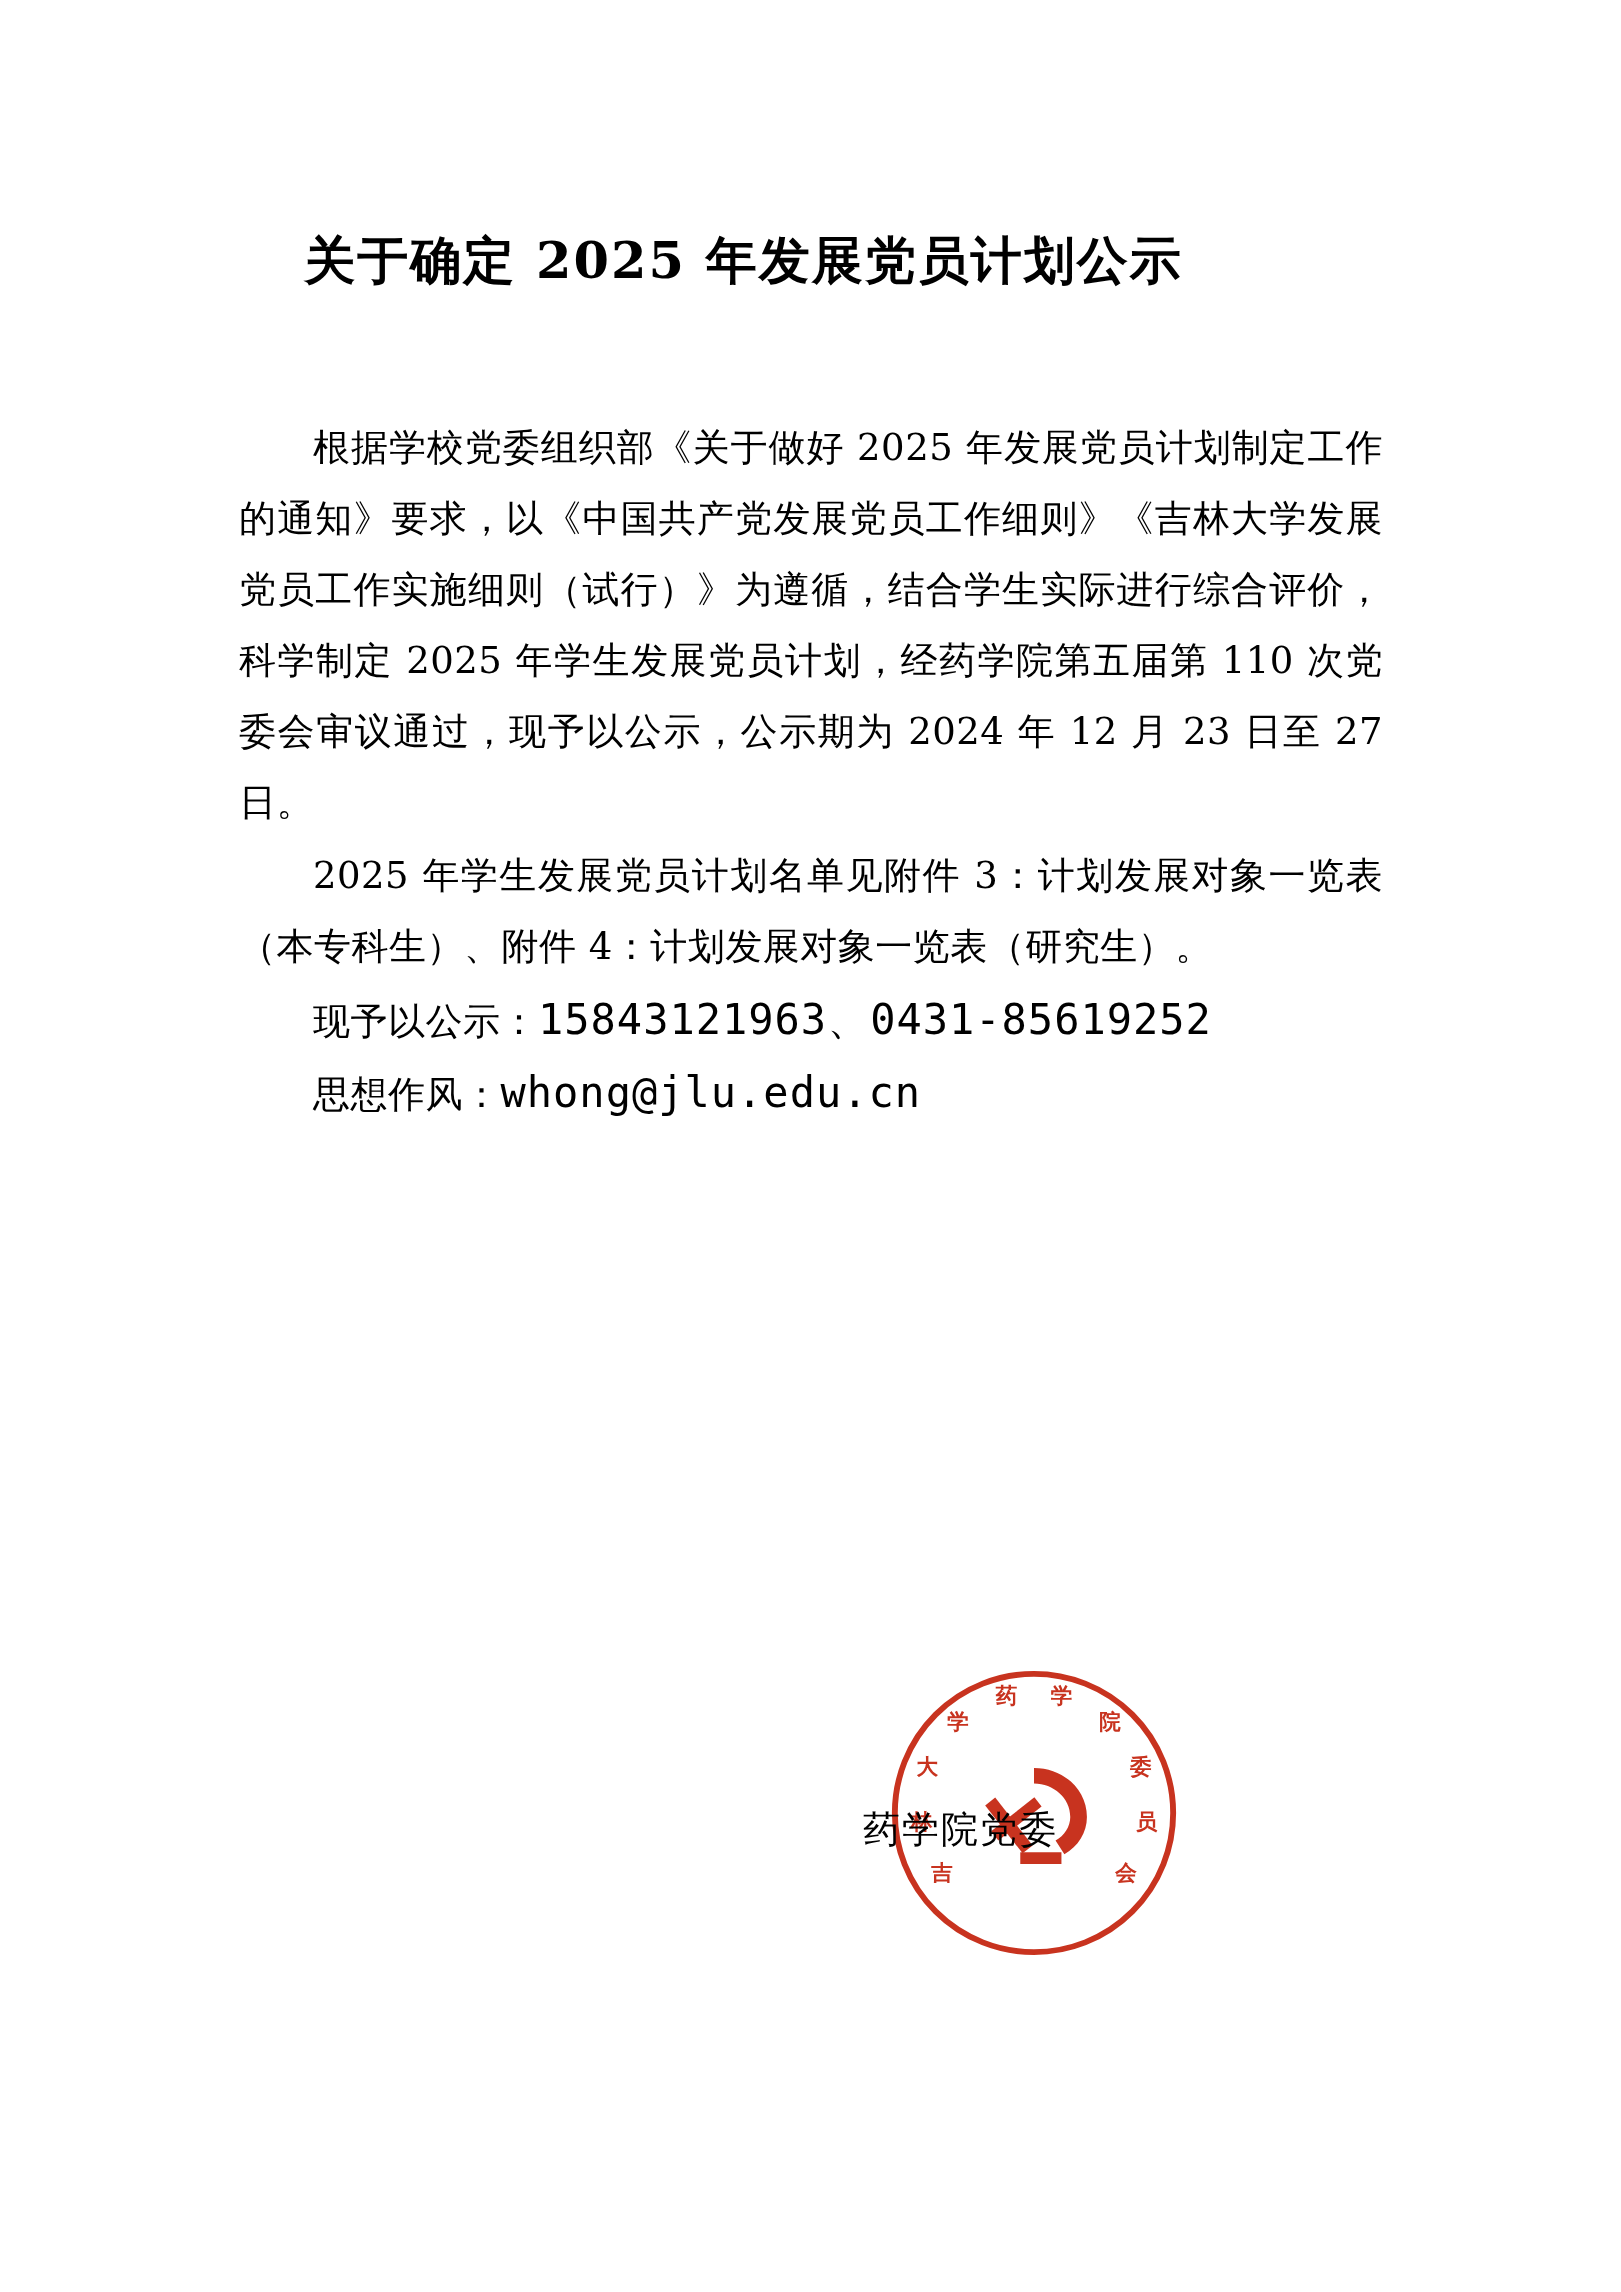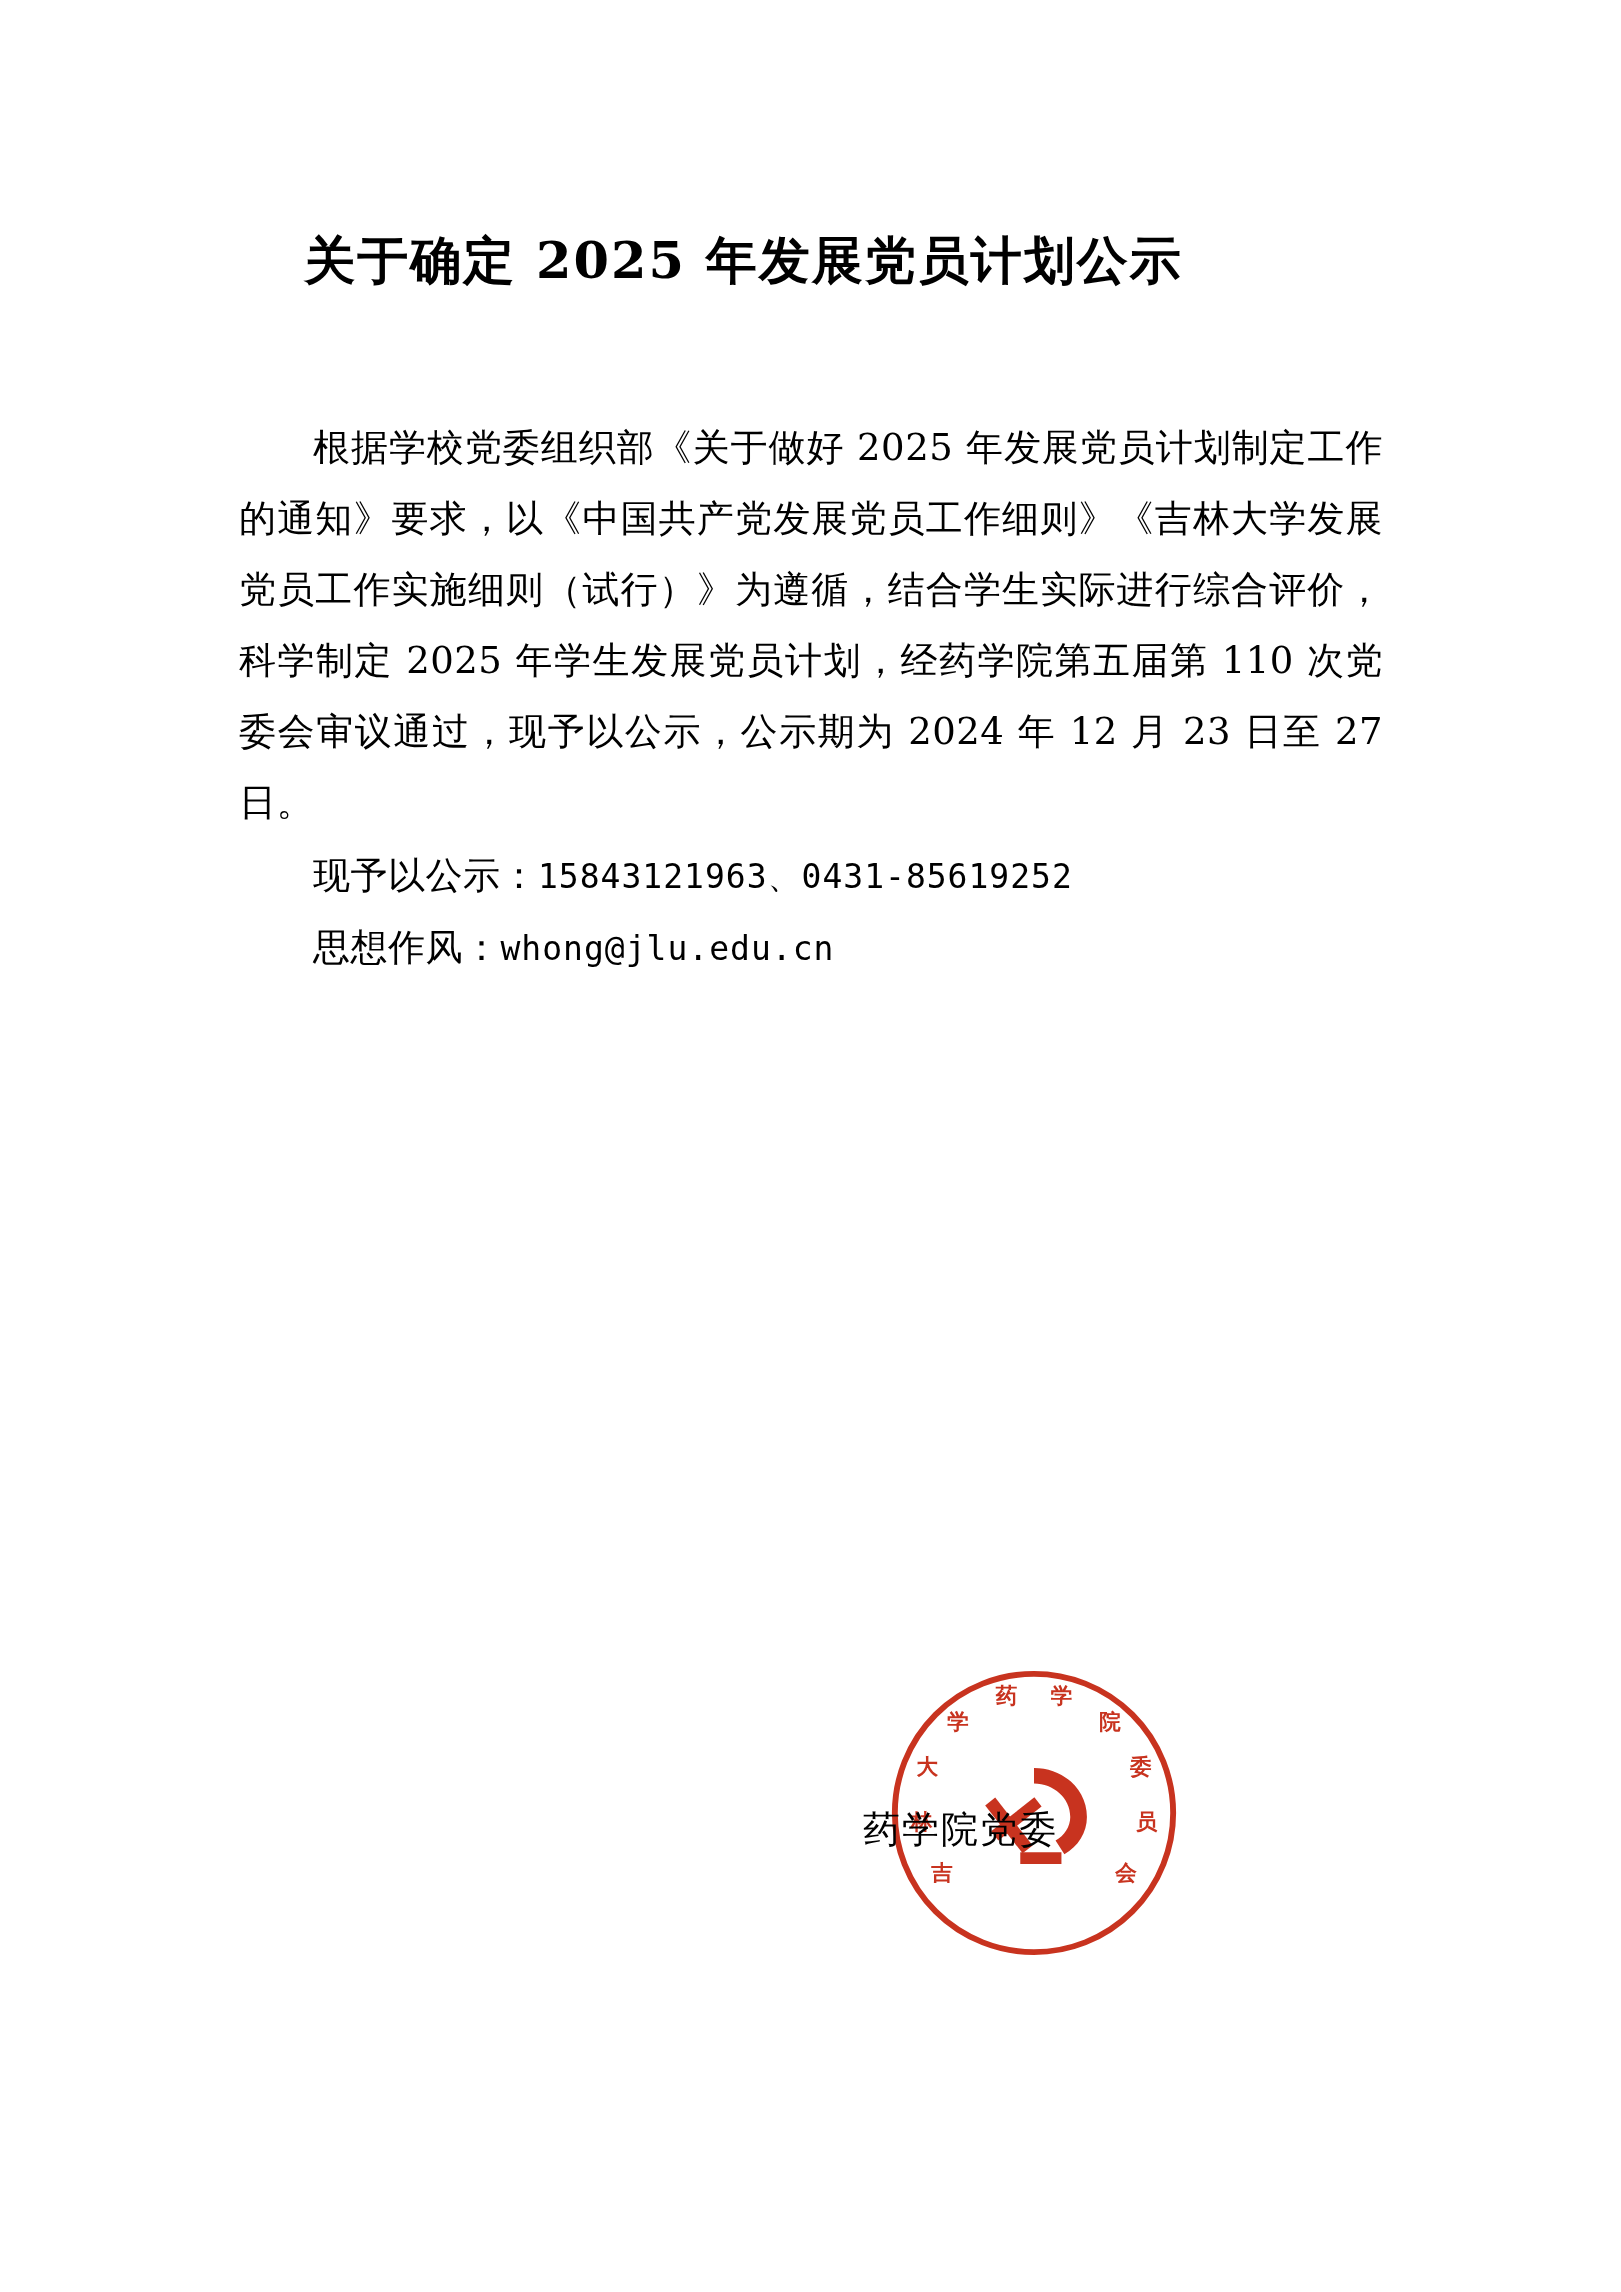--- a/index.html
+++ b/index.html
@@ -52,21 +52,21 @@
   }
   .contact-line {
     font-size: 37px;
     line-height: 71px;
     text-indent: 74px;
     margin: 0;
     letter-spacing: 0.5px;
   }
   .mono-val {
     font-family: "DejaVu Sans Mono", "Liberation Mono", monospace;
-    font-size: 33px;
+    font-size: 42px;
     letter-spacing: 1px;
   }
   .signature-block {
     position: absolute;
     left: 863px;
     top: 1794px;
     width: 412px;
     text-align: left;
     z-index: 2;
   }
@@ -91,20 +91,21 @@
 <body>
 
 <div class="page">
 
   <div class="doc-title">关于确定 2025 年发展党员计划公示</div>
 
   <div class="body-block">
 
     <p class="para">根据学校党委组织部《关于做好 2025 年发展党员计划制定工作的通知》要求，以《中国共产党发展党员工作细则》《吉林大学发展党员工作实施细则（试行）》为遵循，结合学生实际进行综合评价，科学制定 2025 年学生发展党员计划，经药学院第五届第 110 次党委会审议通过，现予以公示，公示期为 2024 年 12 月 23 日至 27 日。</p>
 
+    <p class="para">2025 年学生发展党员计划名单见附件 3：计划发展对象一览表（本专科生）、附件 4：计划发展对象一览表（研究生）。</p>
 
 
     <p class="contact-line">
       <span>现予以公示：</span><span class="mono-val">15843121963、0431-85619252</span>
     </p>
 
     <p class="contact-line">
       <span>思想作风：</span><span class="mono-val">whong@jlu.edu.cn</span>
     </p>
 

